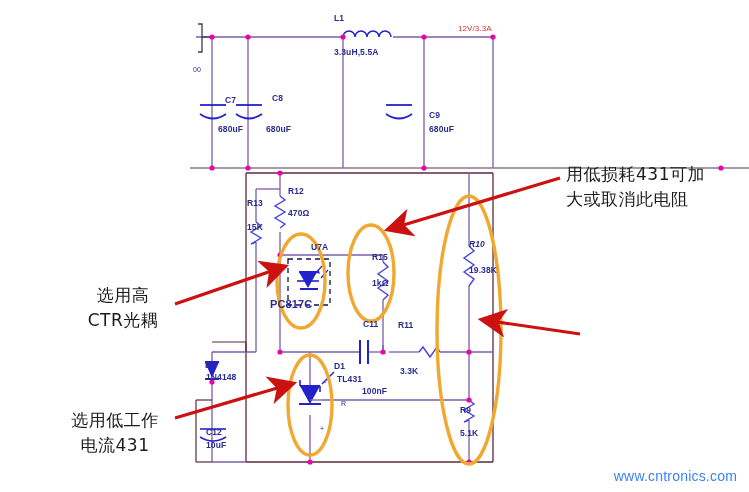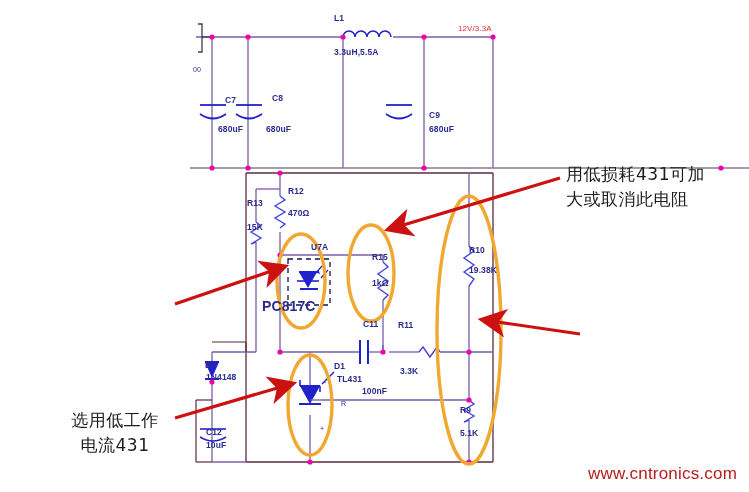--- a/index.html
+++ b/index.html
@@ -22,22 +22,22 @@
     white-space:pre-line;
     letter-spacing:0.5px;
   }
   .ann.center{text-align:center;}
   .ann.left{text-align:left;}
 
   .wm{
     position:absolute;
     right:12px;bottom:8px;
     font-family:"Liberation Sans","DejaVu Sans",sans-serif;
-    font-size:17px;
-    color:#b91c1c;
+    font-size:14px;
+    color:#3b82f6;
     letter-spacing:0.2px;
   }
 
   .lbl{
     position:absolute;
     font-family:"Liberation Sans","DejaVu Sans",sans-serif;
     font-size:8.5px;
     color:#2b2b8f;
     white-space:nowrap;
     font-weight:bold;
@@ -266,25 +266,25 @@
 
     <span class="lbl" style="left:247px;top:198px;">R13</span>
     <span class="lbl" style="left:247px;top:222px;">15K</span>
 
     <span class="lbl" style="left:288px;top:186px;">R12</span>
     <span class="lbl" style="left:288px;top:208px;">470Ω</span>
 
     <span class="lbl" style="left:372px;top:252px;">R15</span>
     <span class="lbl" style="left:372px;top:278px;">1kΩ</span>
 
-    <span class="lbl" style="left:469px;top:245px;">R10</span>
+    <span class="lbl" style="left:469px;top:239px;font-style:italic;">R10</span>
     <span class="lbl" style="left:469px;top:265px;">19.38K</span>
 
     <span class="lbl" style="left:283px;top:242px;padding-left:28px;">U7A</span>
-    <span class="lbl" style="left:262px;top:298px;font-size:14px;">PC817C</span>
+    <span class="lbl" style="left:270px;top:298px;font-size:11px;">PC817C</span>
 
     <span class="lbl" style="left:363px;top:319px;">C11</span>
     <span class="lbl" style="left:362px;top:354px;margin-top:32px;">100nF</span>
 
     <span class="lbl" style="left:398px;top:320px;">R11</span>
     <span class="lbl" style="left:400px;top:366px;">3.3K</span>
 
     <span class="lbl" style="left:205px;top:360px;">D7</span>
     <span class="lbl" style="left:198px;top:372px;margin-left:8px;">1N4148</span>
 
@@ -302,20 +302,22 @@
     <span class="lbl vout" style="left:458px;top:24px;">12V/3.3A</span>
     <span class="lbl tiny" style="left:193px;top:66px;">00</span>
   </div>
 
   <div>
     <span class="lbl tiny" style="left:324px;top:378px;">-</span>
     <span class="lbl tiny" style="left:341px;top:400px;">R</span>
     <span class="lbl tiny" style="left:320px;top:425px;">+</span>
   </div>
 
+  <div class="ann center" style="left:48px;top:283px;width:150px;">选用高
+CTR光耦</div>
 
   <div class="ann center" style="left:30px;top:408px;width:170px;">选用低工作
 电流431</div>
 
   <div class="ann left" style="left:566px;top:162px;width:180px;">用低损耗431可加
 大或取消此电阻</div>
 
 
   <div class="wm">www.cntronics.com</div>
 

